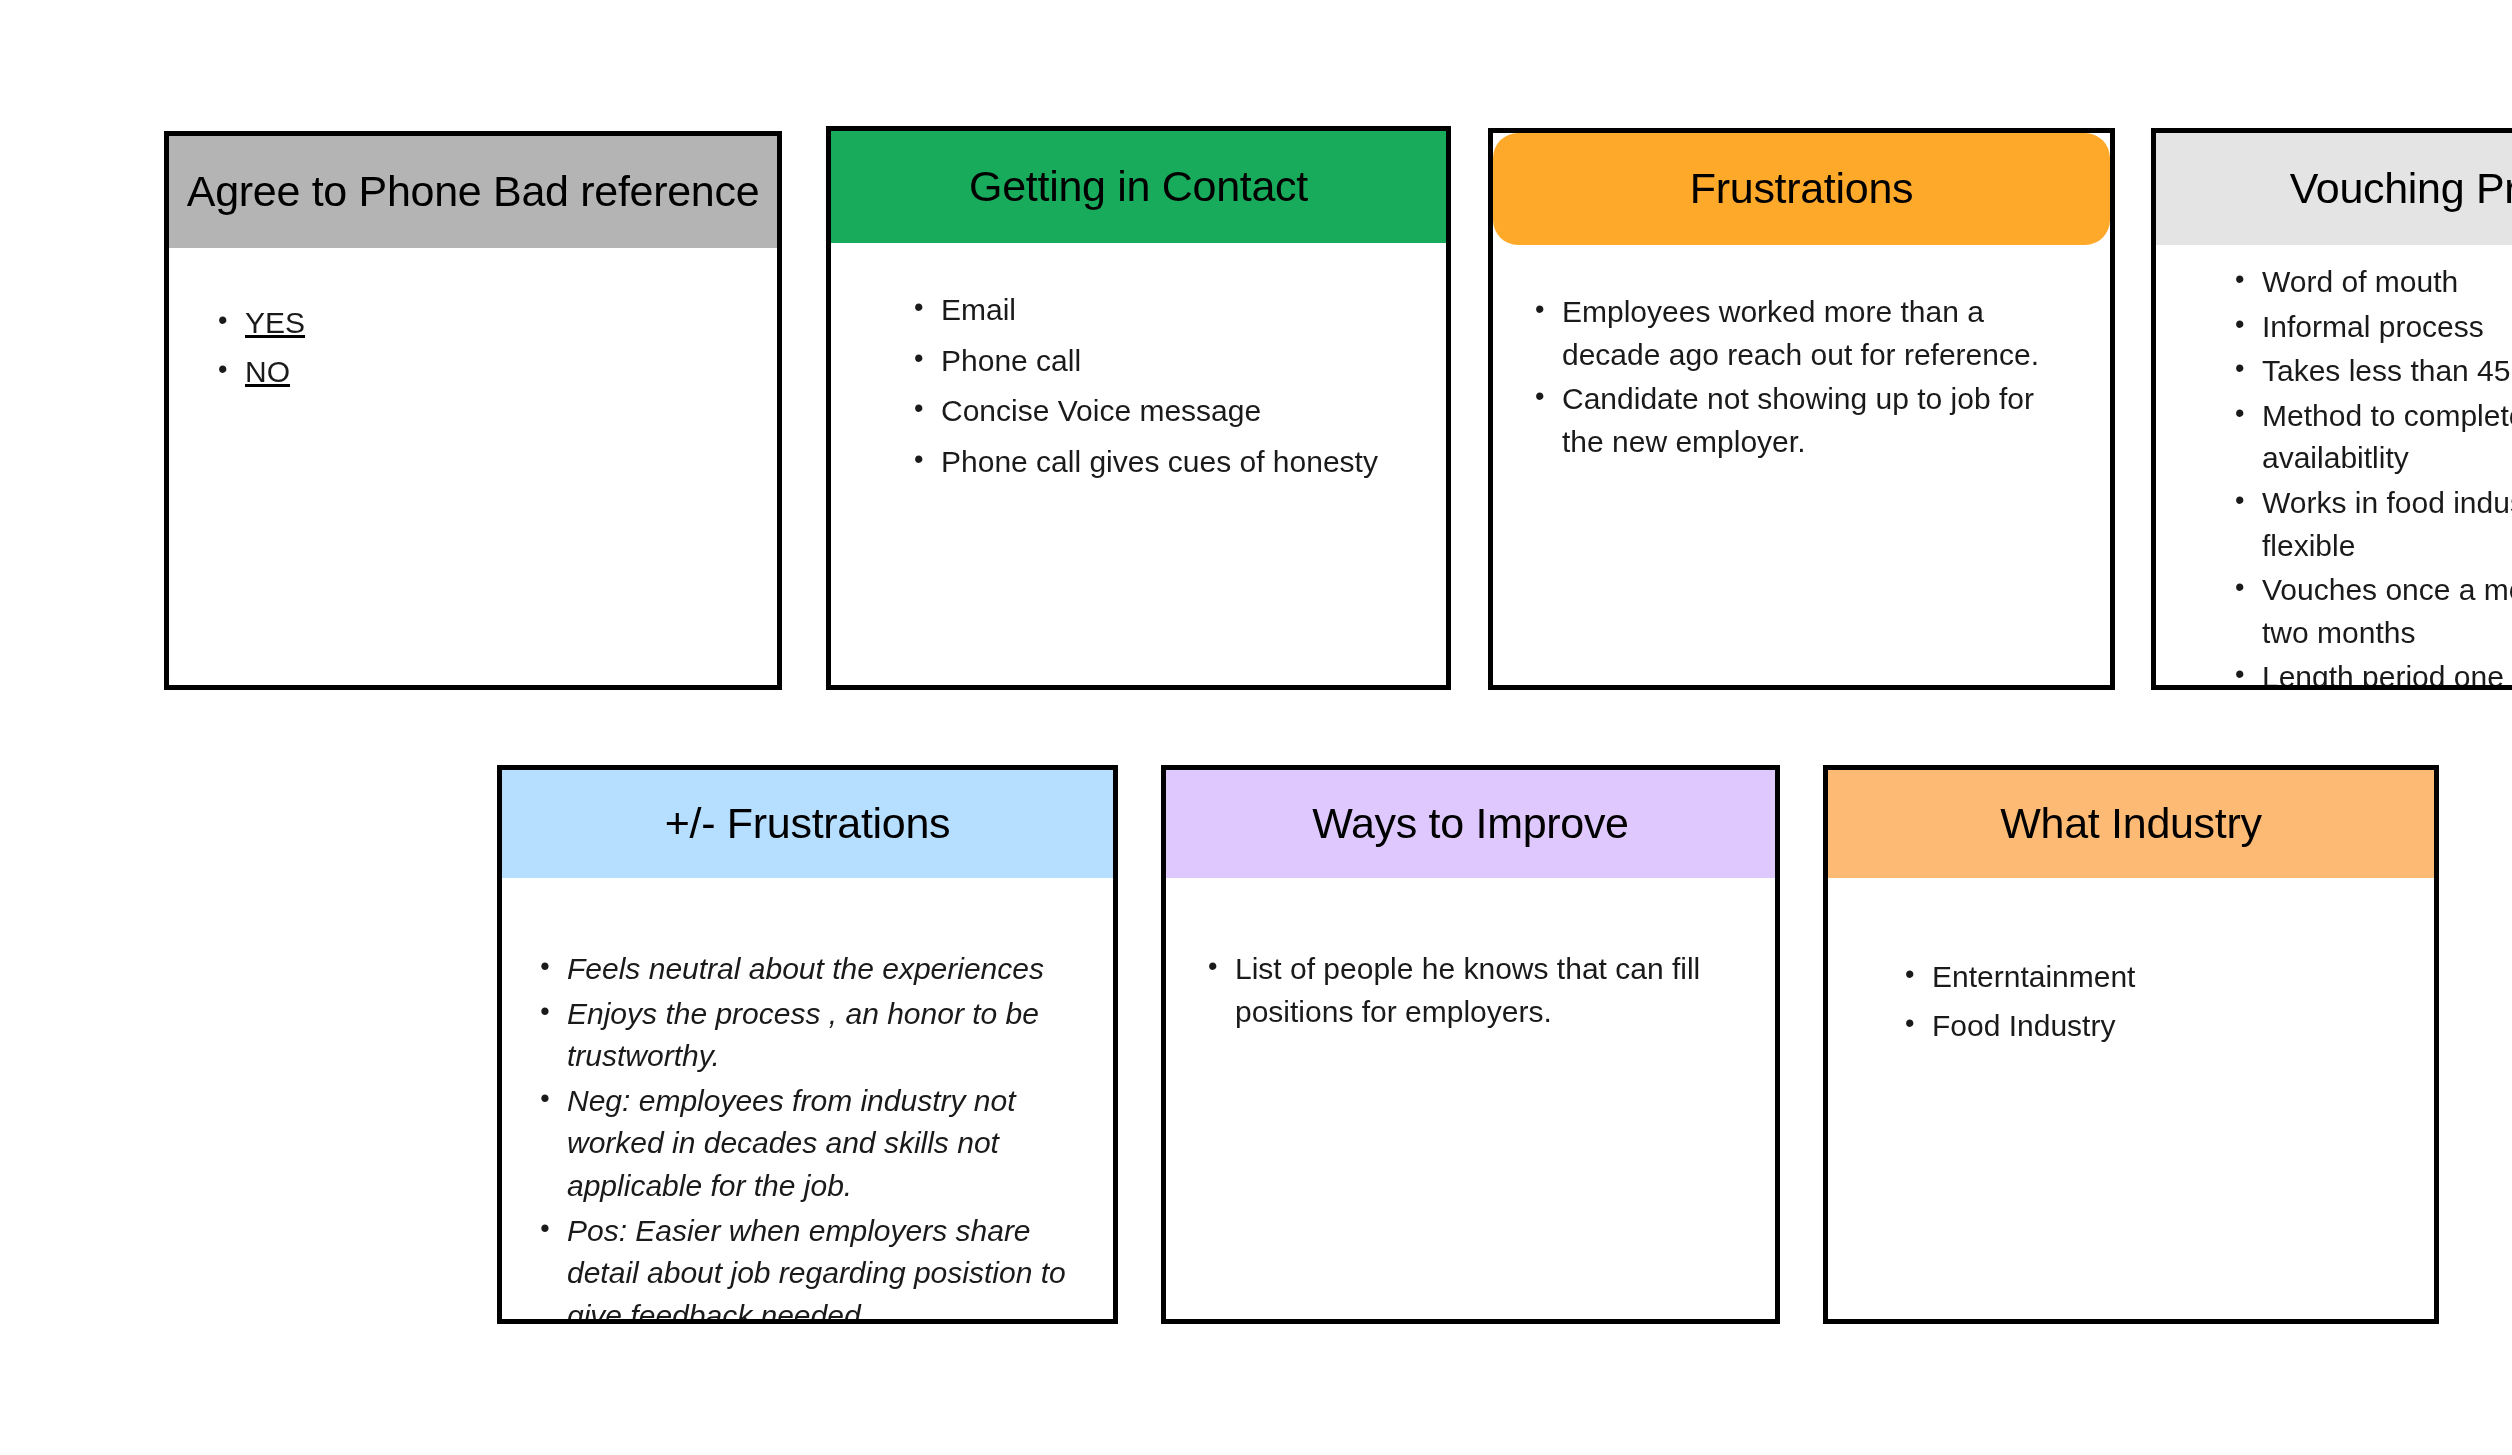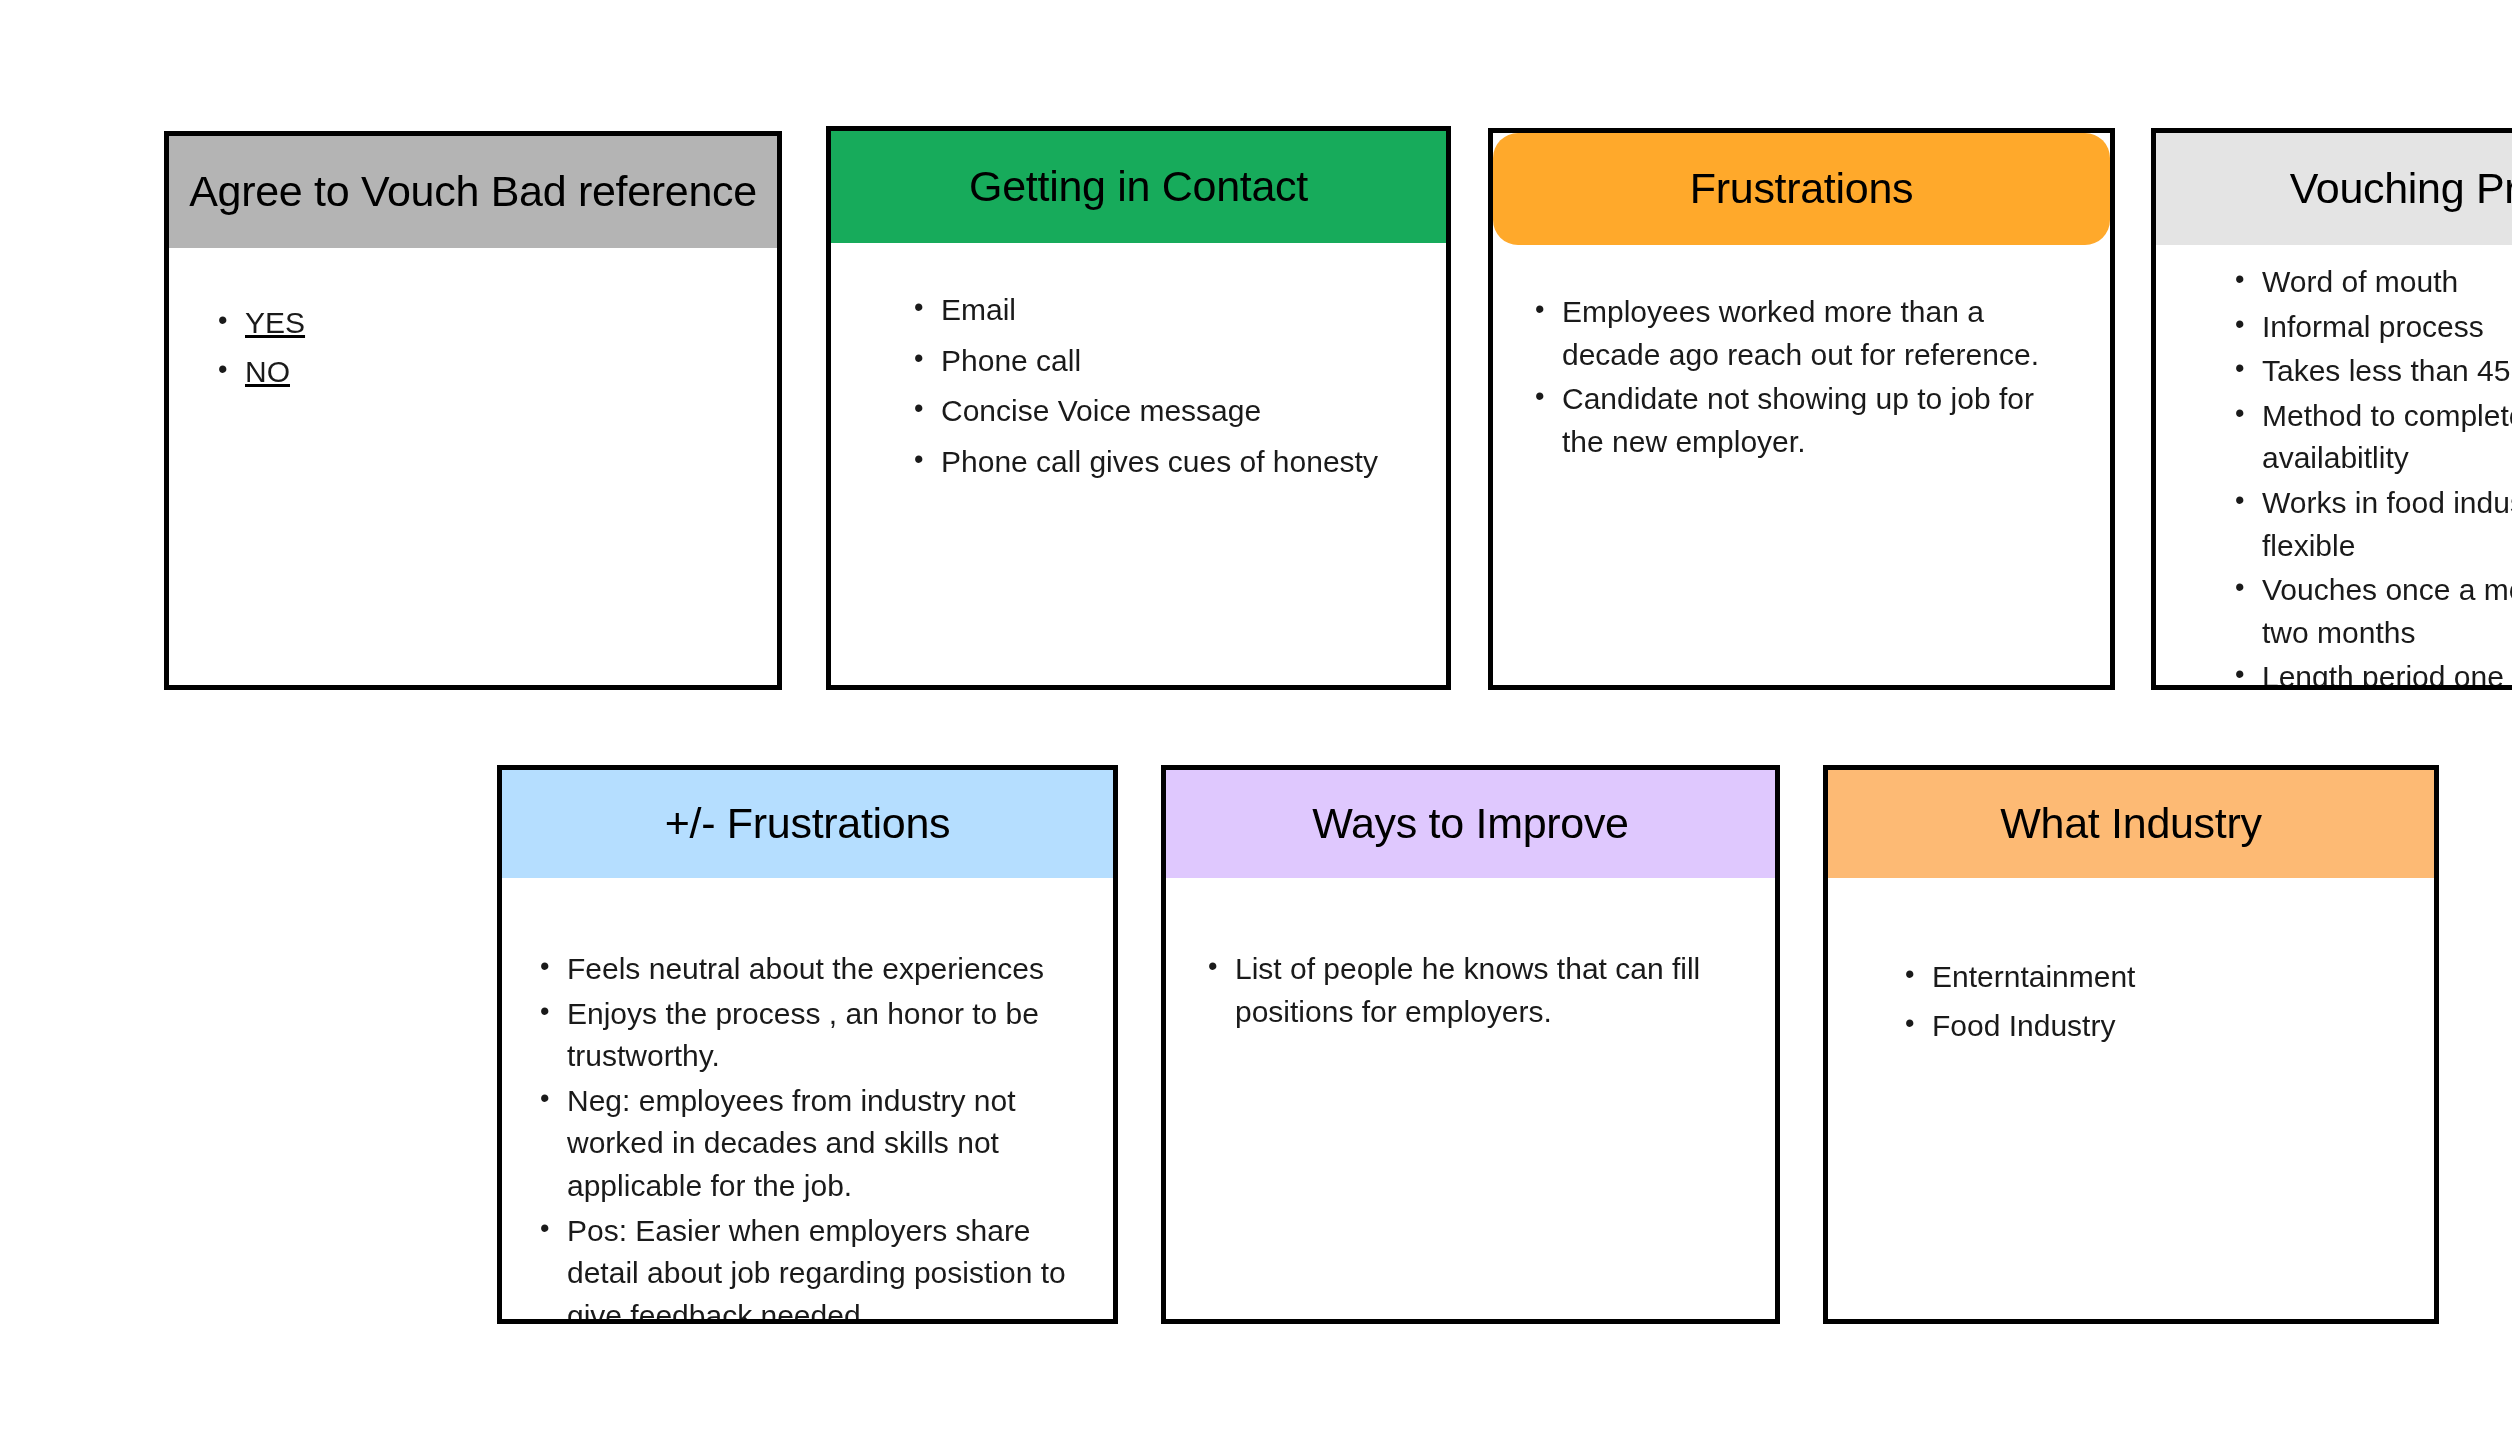--- a/index.html
+++ b/index.html
@@ -101,36 +101,36 @@
   #card-vouching .card-header { height: 112px; }
   #card-experiences .card-header { height: 108px; }
   #card-improve  .card-header { height: 108px; }
   #card-industry .card-header { height: 108px; }
 
   
   #card-agree    .card-body { padding: 54px 30px 0 42px; text-decoration: underline; }
   #card-contact  .card-body { padding: 46px 30px 0 76px; }
   #card-frustrations .card-body { padding: 46px 35px 0 35px; }
   #card-vouching .card-body { padding: 16px 30px 0 72px; }
-  #card-experiences .card-body { padding: 70px 4px 0 31px; }
+  #card-experiences .card-body { padding: 70px 4px 0 31px; font-style: italic; }
   #card-improve  .card-body { padding: 70px 20px 0 35px; }
   #card-industry .card-body { padding: 78px 20px 0 70px; }
 
   #card-agree .bullet-list li { margin-bottom: 6px; }
   #card-contact .bullet-list li { margin-bottom: 8px; }
   #card-industry .bullet-list li { margin-bottom: 6px; }
 </style>
 </head>
 <body>
 
 <div class="board">
 
   <section class="card" id="card-agree">
     <div class="card-header" style="background-color: rgb(180, 180, 180);">
-      <h2 class="card-title">Agree to Vouch Bad reference</h2>
+      <h2 class="card-title">Agree to Phone Bad reference</h2>
     </div>
     <div class="card-body">
       <ul class="bullet-list">
         <li>YES</li>
         <li>NO</li>
       </ul>
     </div>
   </section>
 
   <section class="card" id="card-contact">

